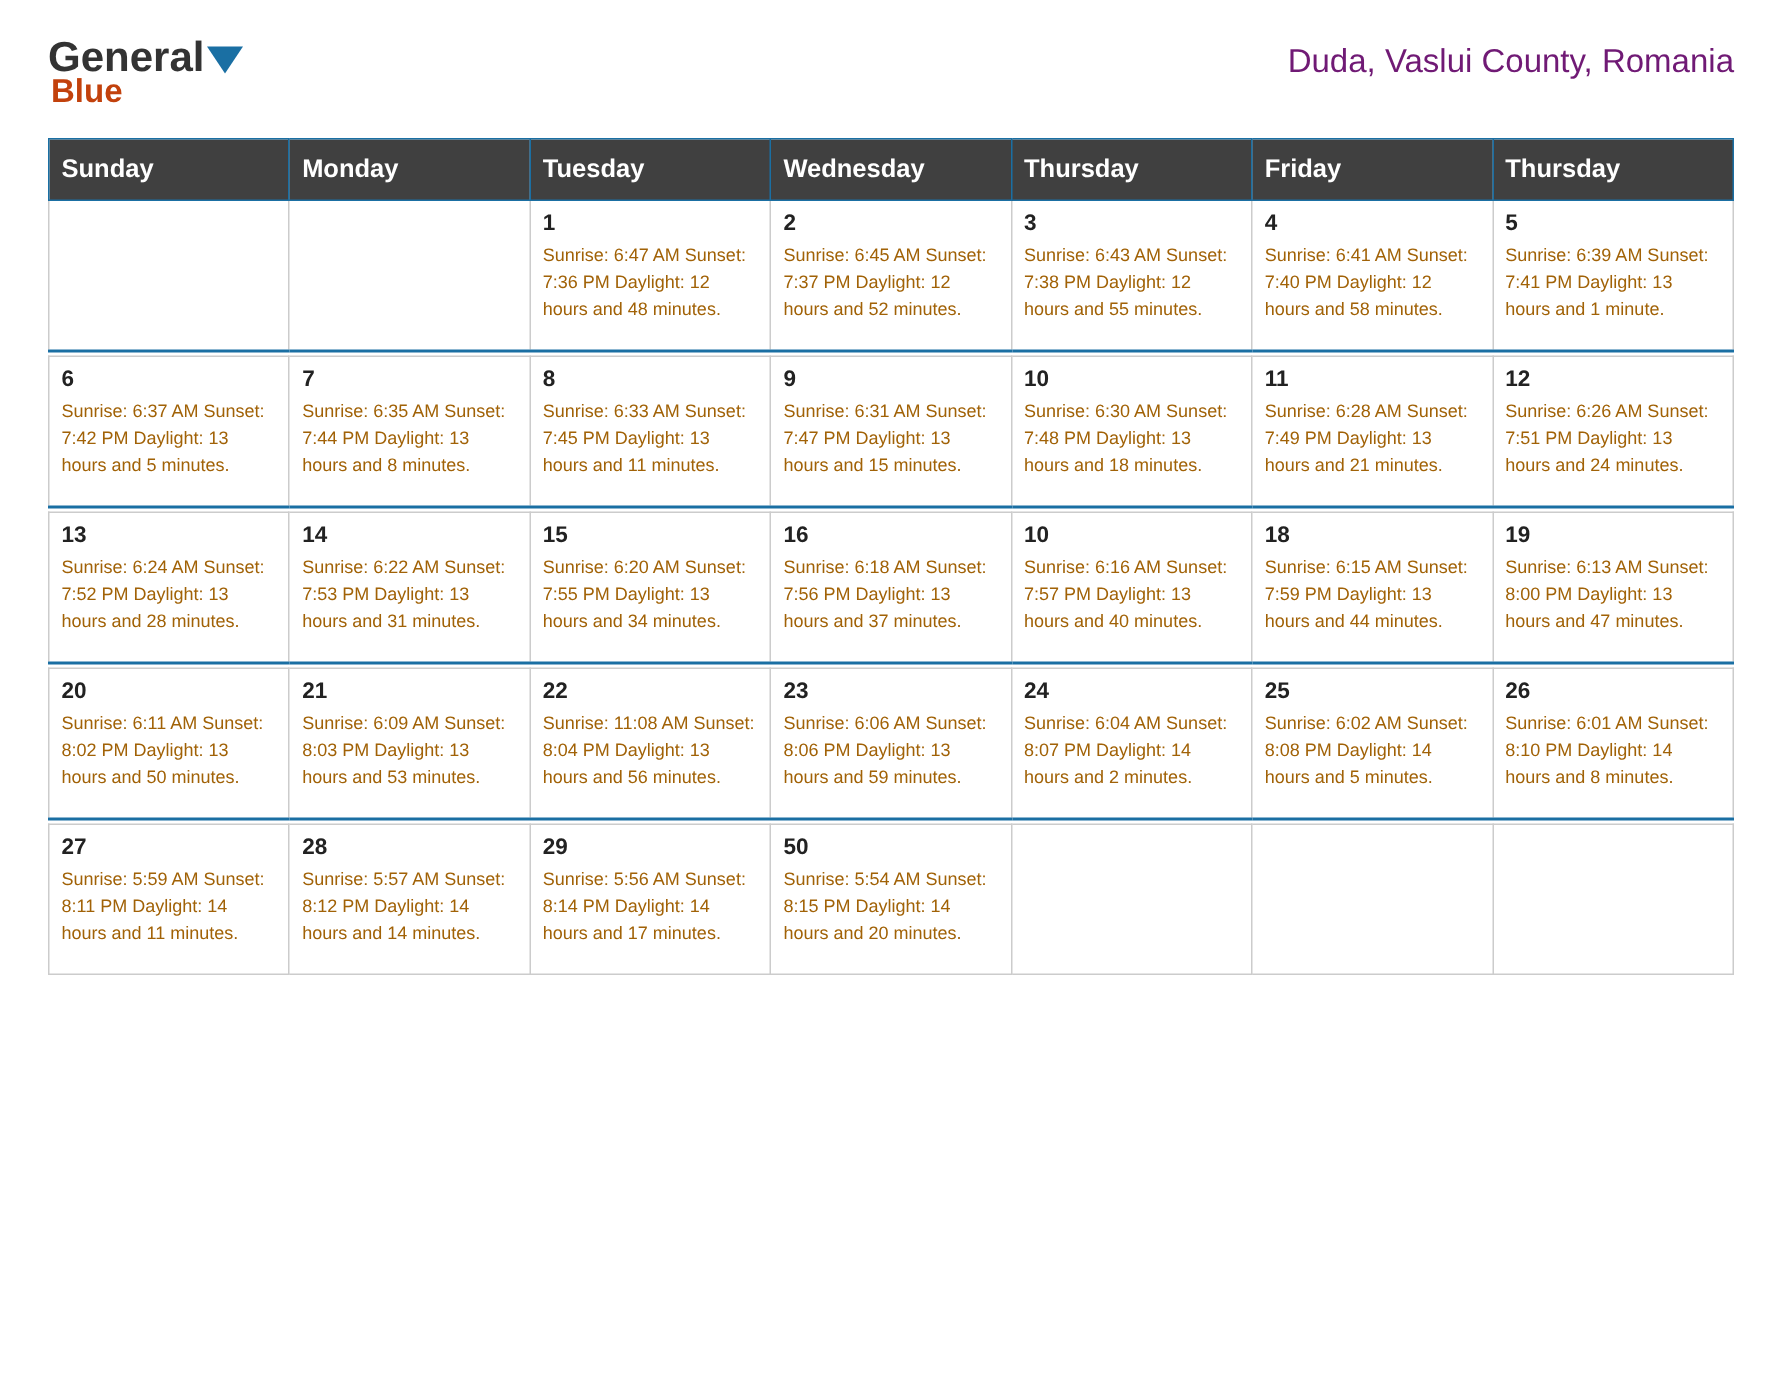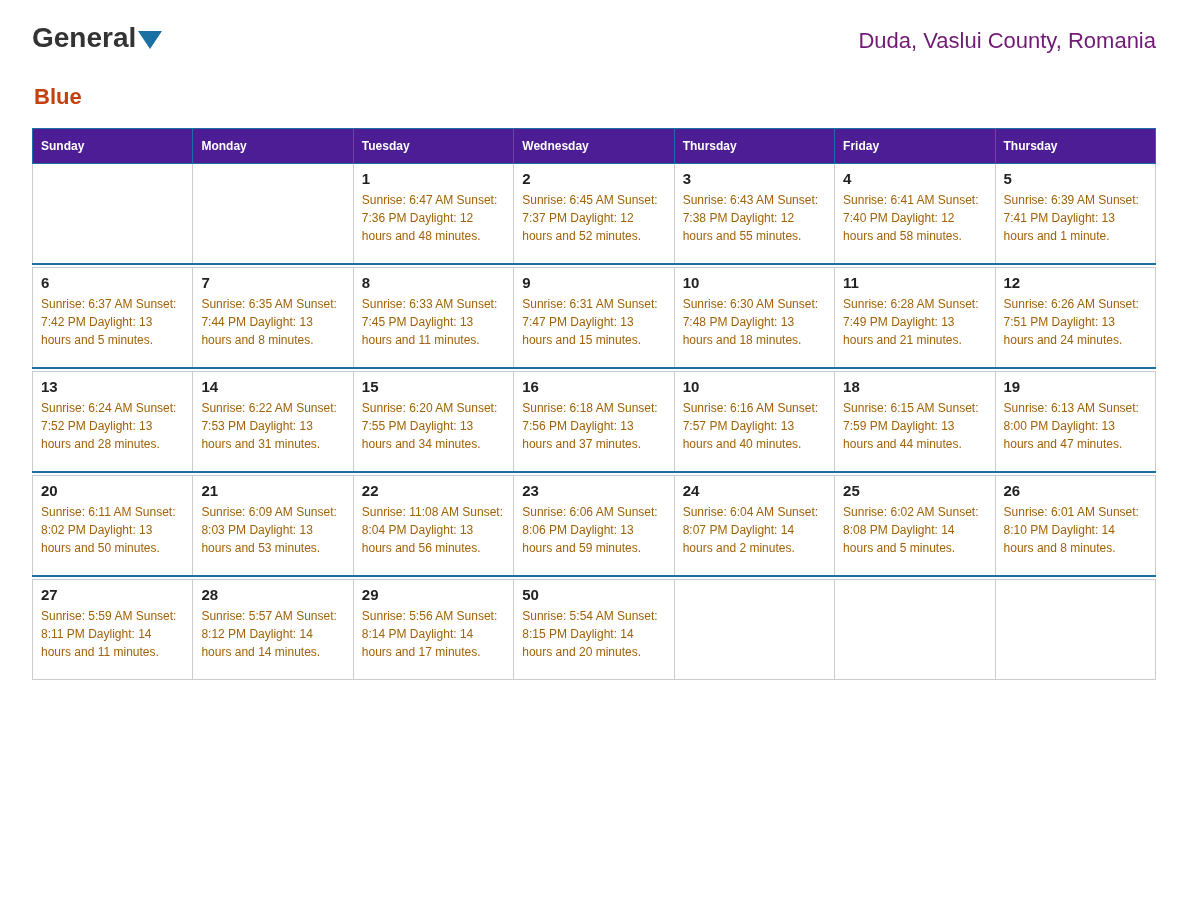--- a/index.html
+++ b/index.html
@@ -13,21 +13,20 @@
     .header {
       display: flex;
       justify-content: space-between;
       align-items: flex-start;
       margin-bottom: 18px;
     }
     .logo {
       display: flex;
       flex-direction: column;
       align-items: flex-start;
-      gap: 36px;
     }
     .logo-text {
       display: flex;
       align-items: center;
       font-size: 28px;
       font-weight: bold;
       color: #333;
       line-height: 1;
     }
     .logo-general { color: #333; }
@@ -60,24 +59,24 @@
       font-size: 22px;
       color: #701a75;
       margin-top: 4px;
     }
     table {
       width: 100%;
       border-collapse: collapse;
       table-layout: fixed;
     }
     thead th {
-      background-color: #4c1d95;
+      background-color: #404040;
       color: #fff;
       padding: 10px 8px;
-      font-size: 12px;
+      font-size: 17px;
       font-weight: bold;
       text-align: left;
       border: 1px solid #1a6fa3;
     }
     tbody td {
       vertical-align: top;
       border: 1px solid #ccc;
       padding: 6px 8px;
       font-size: 12.5px;
       color: #333;

